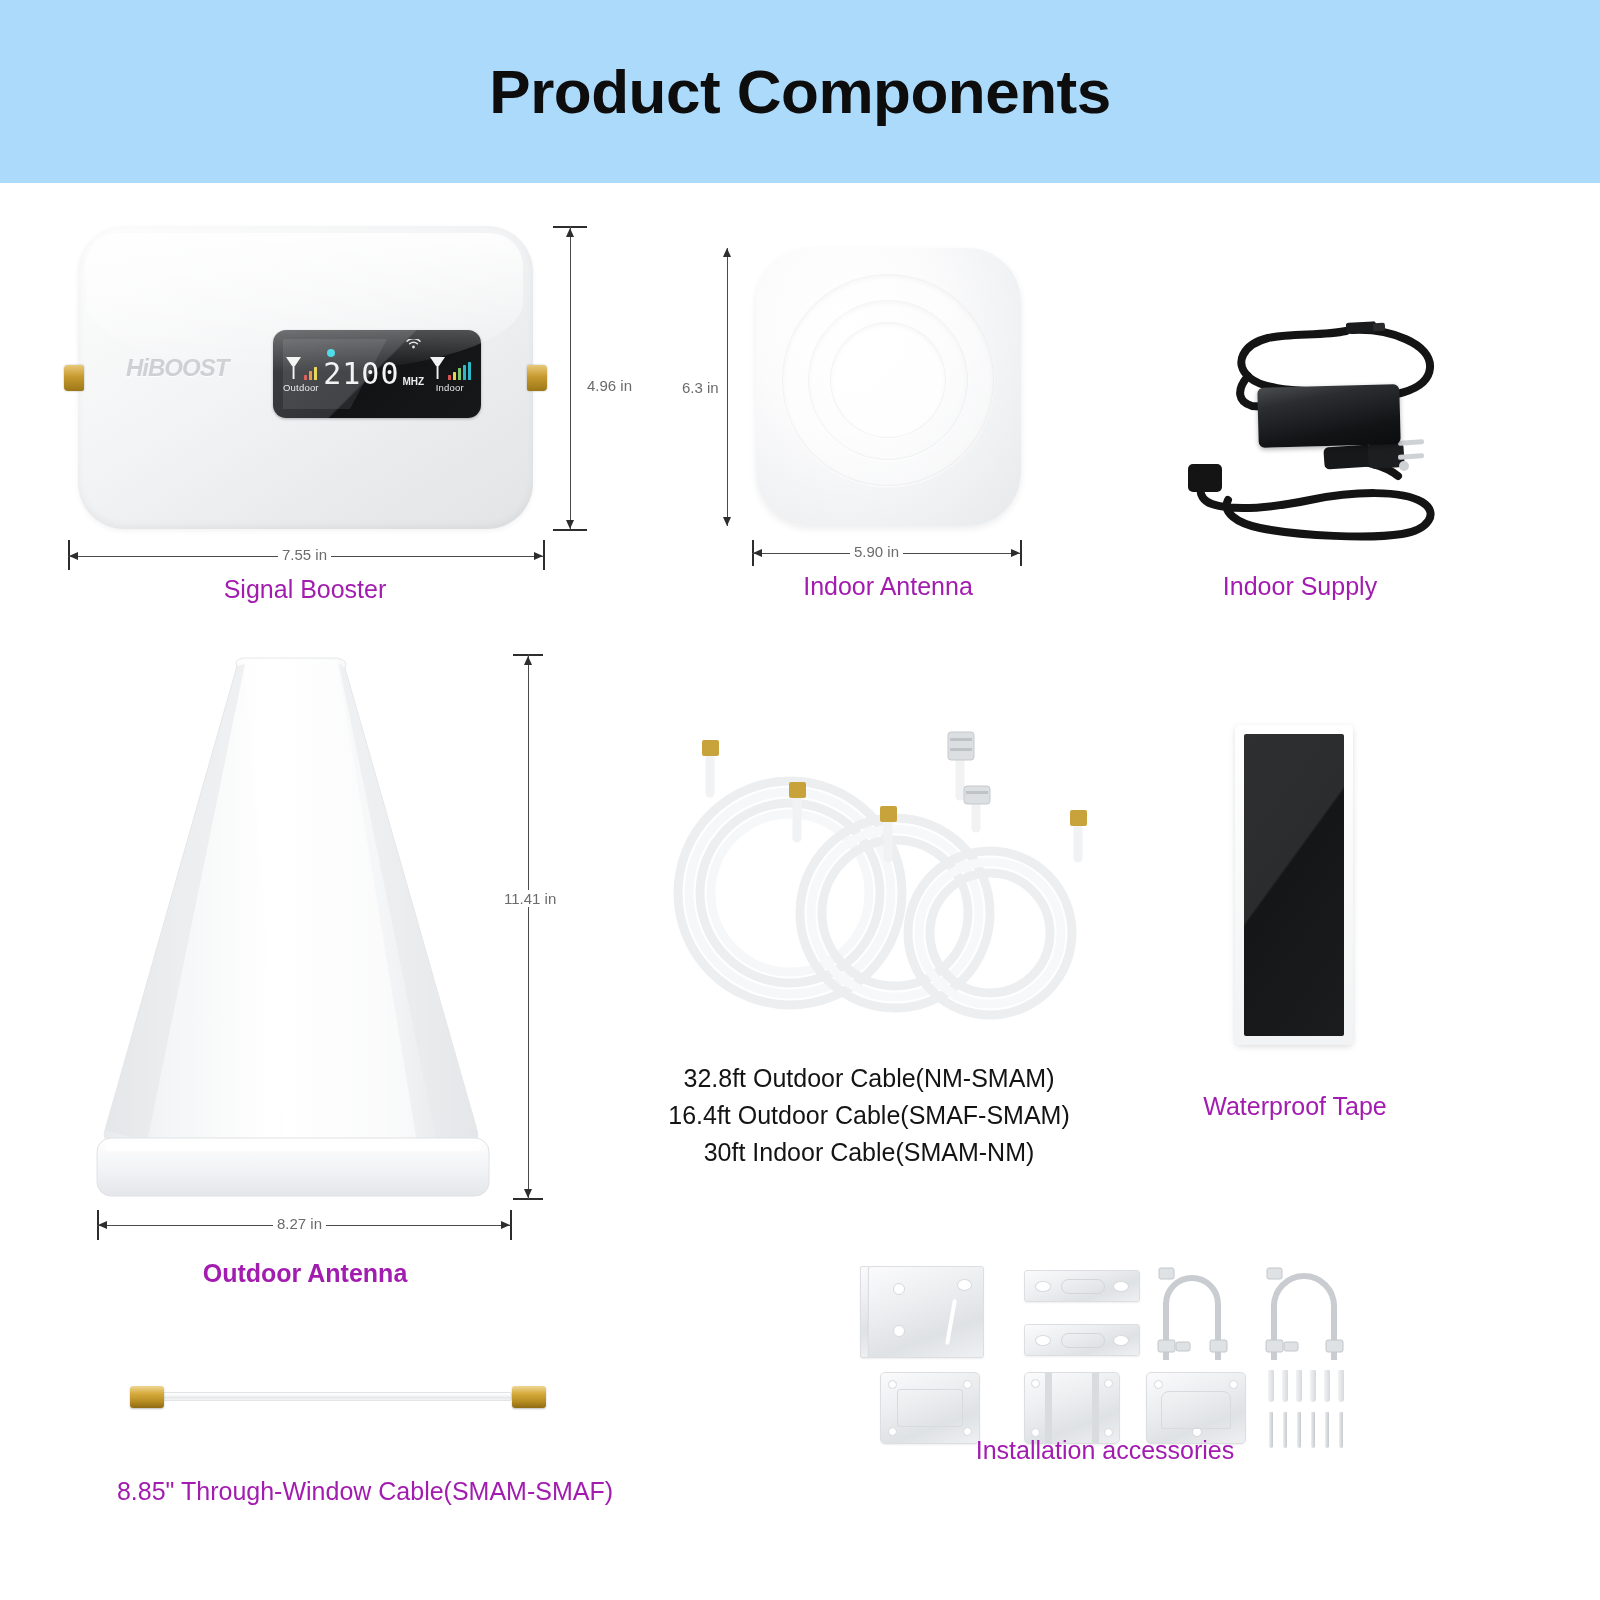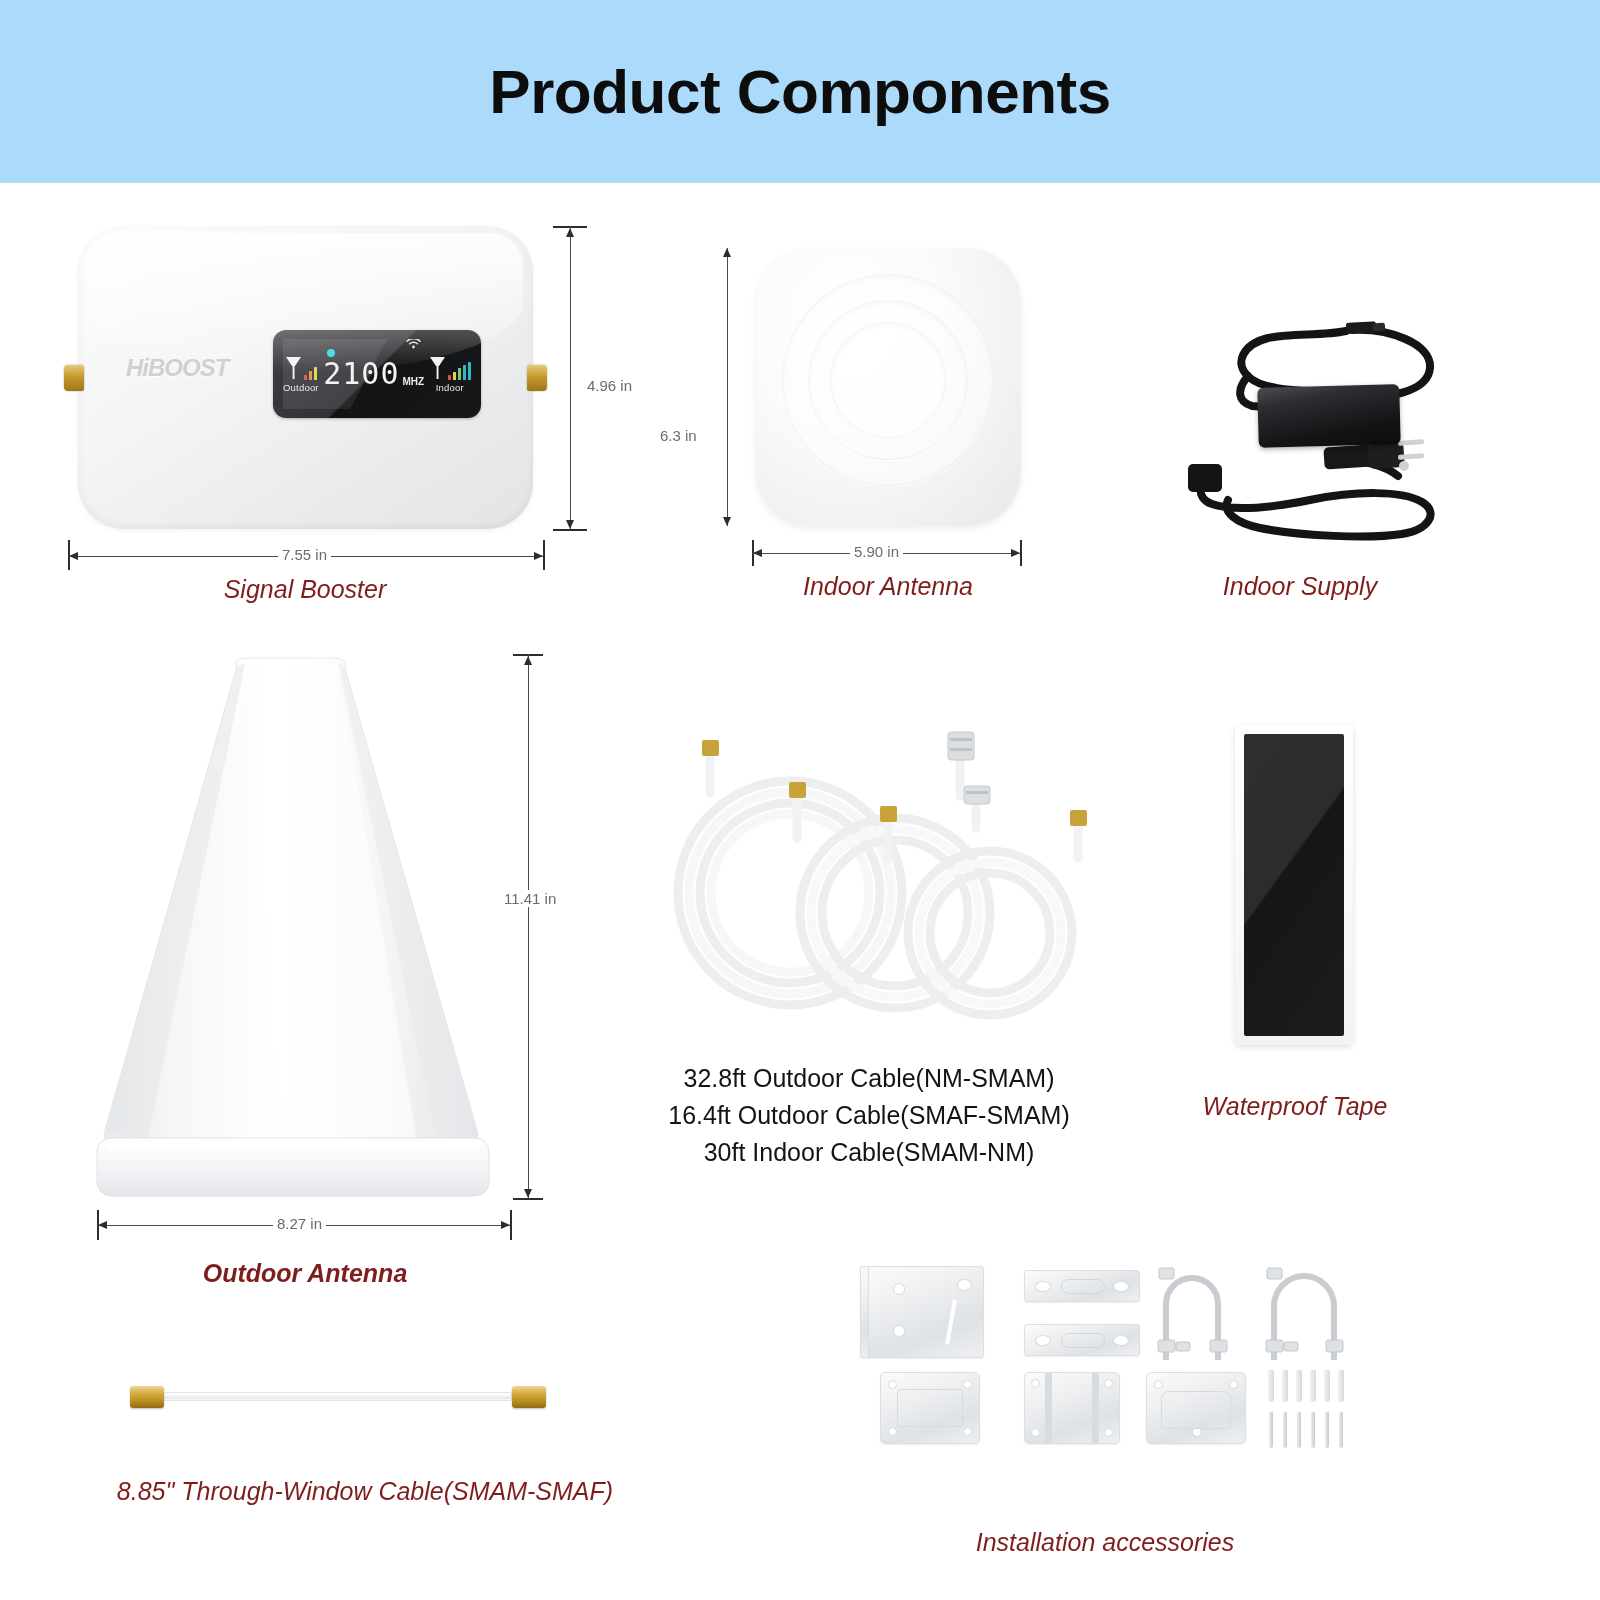--- a/index.html
+++ b/index.html
@@ -18,21 +18,21 @@
     display: flex; align-items: center; justify-content: center;
   }
   .banner-title {
     font-size: 62px; font-weight: bold; color: #0d0d0d;
     letter-spacing: -0.5px;
   }
 
   
   .caption {
     position: absolute; text-align: center;
-    font-size: 25px; color: #7f1d1d; white-space: nowrap; font-style: italic;
+    font-size: 25px; color: #a21caf; white-space: nowrap;
   }
   .caption.bold { font-weight: bold; }
   .dim-label {
     position: absolute; font-size: 15px; color: #6b6b6b; white-space: nowrap;
     background: #fff; padding: 0 4px;
   }
 
   
   .dim-h { position: absolute; height: 1px; background: #4a4a4a; }
   .dim-v { position: absolute; width: 1px; background: #4a4a4a; }
@@ -256,21 +256,21 @@
 
   <div class="indoor-ant">
     <div class="ring r1"></div>
     <div class="ring r2"></div>
     <div class="ring r3"></div>
   </div>
 
   <div class="dim-v" style="left:727px; top:248px; height:278px;"></div>
   <div class="arrow up" style="left:723px; top:248px;"></div>
   <div class="arrow down" style="left:723px; top:517px;"></div>
-  <div class="dim-label" style="left:656px; top:379px;margin-top:48px;">6.3 in</div>
+  <div class="dim-label" style="left:678px; top:379px;">6.3 in</div>
 
   <div class="tick-v" style="left:752px;  top:540px; height:26px;"></div>
   <div class="tick-v" style="left:1020px; top:540px; height:26px;"></div>
   <div class="dim-h" style="left:752px;  top:553px; width:268px;"></div>
   <div class="arrow left" style="left:753px;  top:549px;"></div>
   <div class="arrow right" style="left:1011px; top:549px;"></div>
   <div class="dim-label" style="left:850px; top:543px;">5.90 in</div>
 
   <div class="caption" style="left:718px; top:572px; width:340px;">Indoor Antenna</div>
 
@@ -489,15 +489,15 @@
     <div>
       <div class="screw" style="left:417px; top:150px; height:36px;"></div>
       <div class="screw" style="left:431px; top:150px; height:36px;"></div>
       <div class="screw" style="left:445px; top:150px; height:36px;"></div>
       <div class="screw" style="left:459px; top:150px; height:36px;"></div>
       <div class="screw" style="left:473px; top:150px; height:36px;"></div>
       <div class="screw" style="left:487px; top:150px; height:36px;"></div>
     </div>
   </div>
 
-  <div class="caption" style="left:905px; top:1528px; width:400px;text-align:center;">Installation accessories</div>
+  <div class="caption" style="left:905px; top:1436px; width:400px;text-align:center;">Installation accessories</div>
 
 </div>
 
 </body></html>

